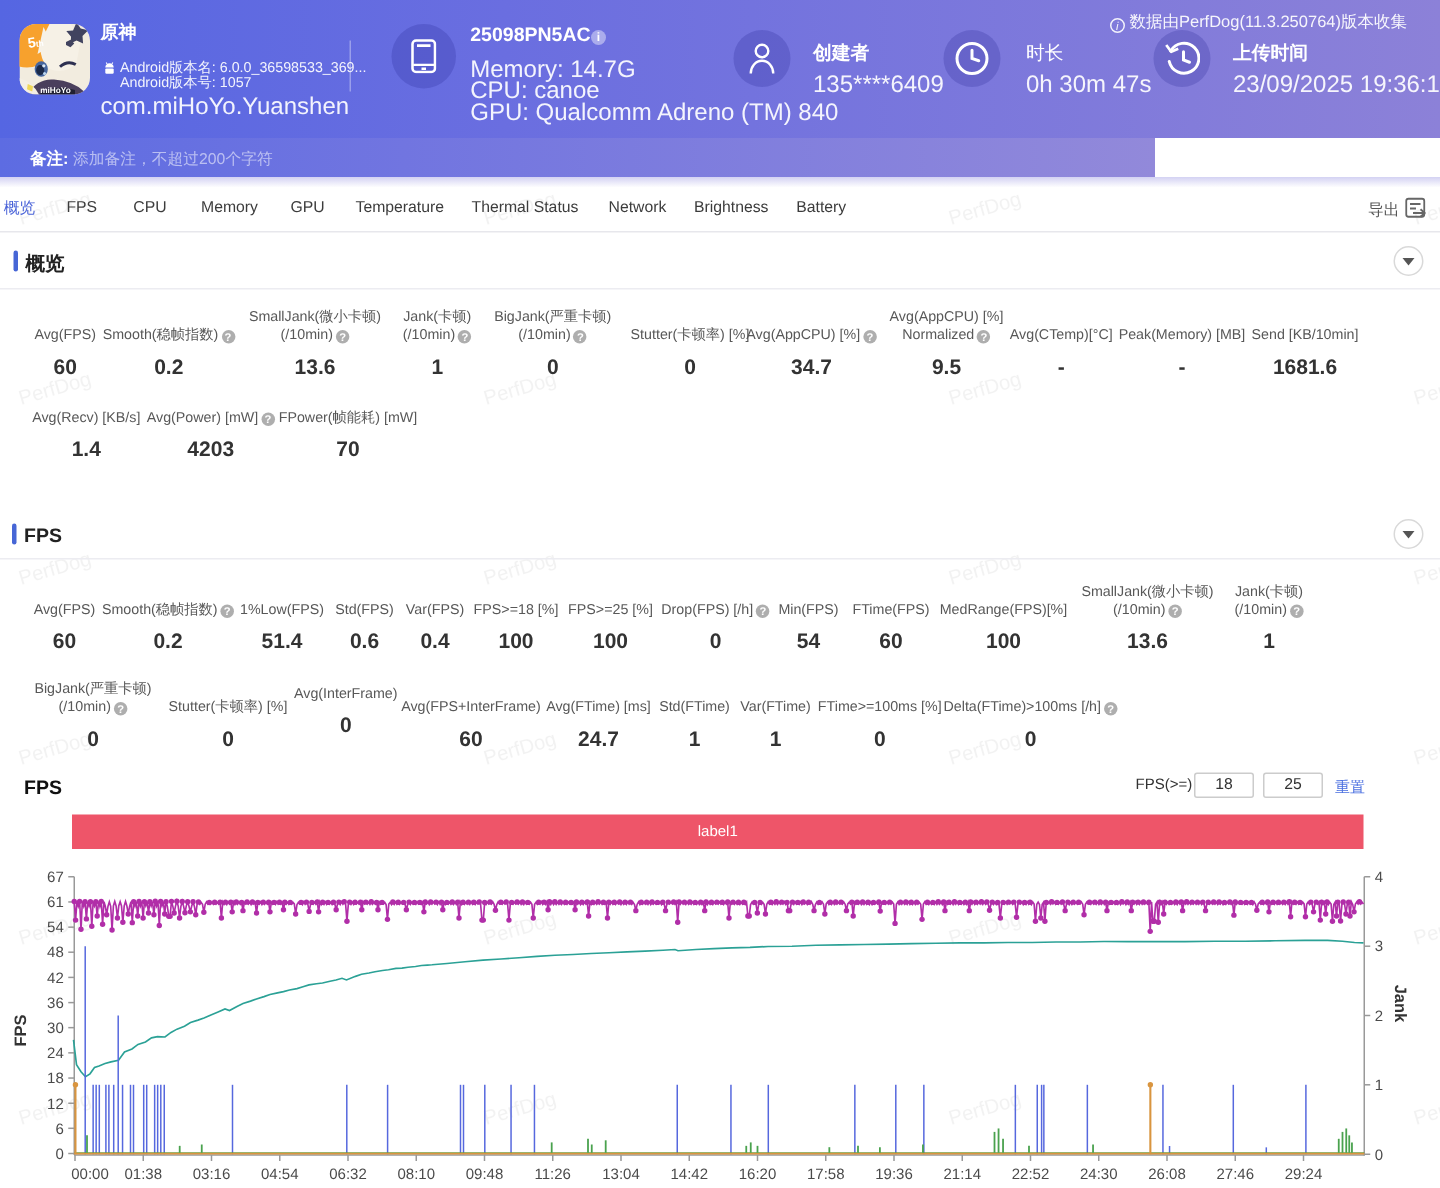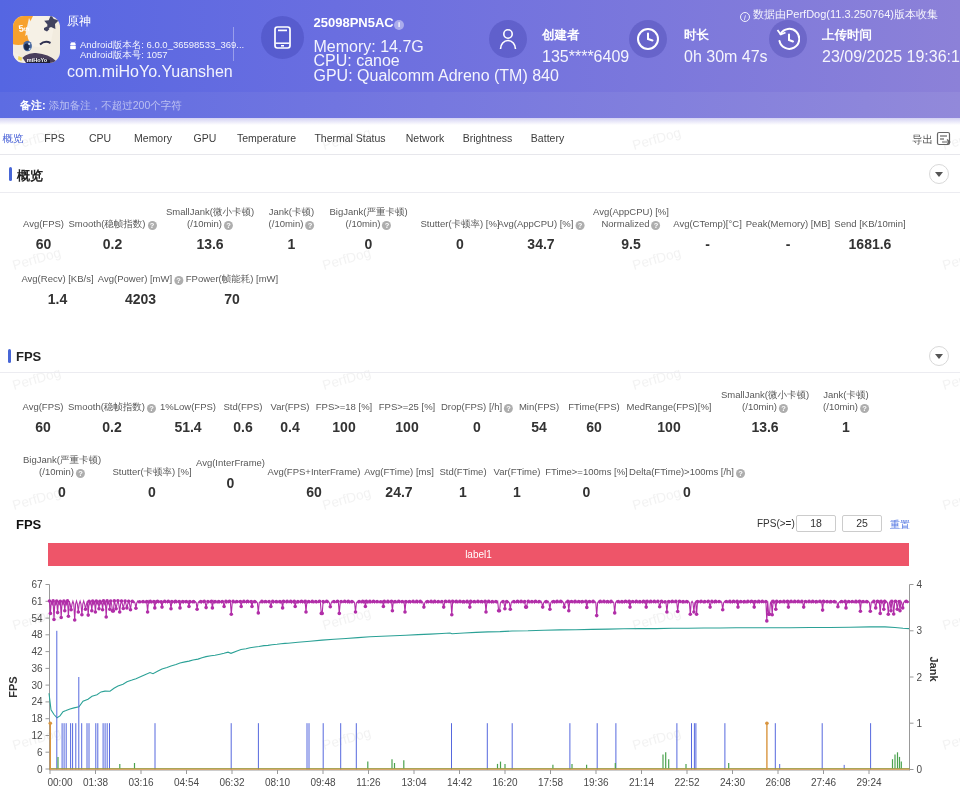--- a/index.html
+++ b/index.html
@@ -1,20 +1,20 @@
 <!DOCTYPE html>
 <html><head><meta charset="utf-8"><style>
 * { margin:0; padding:0; box-sizing:border-box; }
 html,body { width:960px; height:792px; background:#fff; overflow:hidden;
   font-family:"Liberation Sans", sans-serif; position:relative; }
 .abs { position:absolute; }
 
 #hdr { position:absolute; left:0; top:0; width:960px; height:92px;
   background:linear-gradient(90deg,#5566e2 0%,#6a6ee0 35%,#8c81d8 100%); }
-#note { position:absolute; left:0; top:92px; width:960px; height:26px;
+#note { position:absolute; left:0; top:92px; width:770px; height:26px;
   background:linear-gradient(90deg,#5d6ce2 0%,#7175e0 35%,#9289da 100%);text-decoration:underline; }
 #notefade { position:absolute; left:0; top:118px; width:960px; height:7px;
   background:linear-gradient(180deg,rgba(130,125,220,0.35),rgba(255,255,255,0)); }
 .hc { position:absolute; border-radius:50%; background:rgba(30,30,142,0.22); }
 .wt { color:#fff; position:absolute; white-space:nowrap; }
 .wts { color:rgba(255,255,255,0.92); position:absolute; white-space:nowrap; font-size:16px; }
 
 #tabs { position:absolute; left:0; top:125px; width:960px; height:30px;
   border-bottom:1px solid #e7e7ec; background:transparent; }
 .tab { position:absolute; top:7px; font-size:10.5px; color:#3c3c3c; white-space:nowrap; transform:translateX(-50%); }
@@ -74,21 +74,21 @@
       <path d="M27 28.5 q5 -4.5 10.5 -1.5" stroke="#2e3050" stroke-width="2" fill="none"></path>
       <path d="M20.5 38.5 q3.5 2.5 7.5 0.5" stroke="#a5705c" stroke-width="1.2" fill="none"></path>
       <path d="M5 47 q7 -11 18 -10 q13 1 20 8 l0 2 Z" fill="#4a3f5c"></path>
       <path d="M13 47 q10 -7 24 -3 l0 3 Z" fill="#202032"></path>
       <path d="M0 36 q9 3 13 11 l-15 0 Z" fill="#f4efe4"></path>
       <path d="M5.5 40 l3.5 1.5 l-0.5 3.5 l-3.5 -1.5 Z" fill="#f0d758"></path>
       <text x="24" y="45.8" font-size="5.5" fill="#fff" text-anchor="middle" font-weight="bold">miHoYo</text>
       <text x="6" y="16" font-size="9.5" fill="#fff" font-weight="bold" transform="rotate(-8 6 16)">5<tspan font-size="5.5">th</tspan></text>
     </g>
   </svg>
-  <div class="wt" style="left:67px;top:13px;font-size:12px;font-weight:normal">原神</div>
+  <div class="wt" style="left:67px;top:13px;font-size:12px;font-weight:bold">原神</div>
   <svg class="abs" style="left:68px;top:41px" width="10" height="10" viewBox="0 0 10 10">
     <path d="M2.2 4 a2.8 2.8 0 0 1 5.6 0 Z" fill="#fff"></path>
     <rect x="2.2" y="4.6" width="5.6" height="3.6" rx="0.8" fill="#fff"></rect>
     <line x1="3.4" y1="1.6" x2="2.8" y2="0.7" stroke="#fff" stroke-width="0.7"></line>
     <line x1="6.6" y1="1.6" x2="7.2" y2="0.7" stroke="#fff" stroke-width="0.7"></line>
   </svg>
   <div class="wts" style="left:80px;top:38.5px;font-size:9.5px">Android版本名: 6.0.0_36598533_369...</div>
   <div class="wts" style="left:80px;top:49px;font-size:9.5px">Android版本号: 1057</div>
   <div class="wts" style="left:67px;top:63px">com.miHoYo.Yuanshen</div>
   <div class="abs" style="left:233px;top:27px;width:1px;height:34px;background:rgba(255,255,255,0.35)"></div>
@@ -112,21 +112,21 @@
     <path d="M2.5 22 a7.5 8.5 0 0 1 15 0" fill="none" stroke="#fff" stroke-width="1.6"></path>
   </svg>
   <div class="wt" style="left:542px;top:27px;font-size:12.5px;font-weight:bold">创建者</div>
   <div class="wts" style="left:542px;top:48px">135****6409</div>
 
   <div class="hc" style="left:629px;top:20px;width:38px;height:38px"></div>
   <svg class="abs" style="left:636px;top:27px" width="24" height="24" viewBox="0 0 24 24">
     <circle cx="12" cy="12" r="10" fill="none" stroke="#fff" stroke-width="2"></circle>
     <path d="M12 6.5 L12 12 L16.5 13.5" fill="none" stroke="#fff" stroke-width="2" stroke-linecap="round"></path>
   </svg>
-  <div class="wt" style="left:684px;top:27px;font-size:12.5px;font-weight:bold">时长</div>
+  <div class="wt" style="left:684px;top:27px;font-size:12.5px;font-weight:normal">时长</div>
   <div class="wts" style="left:684px;top:48px">0h 30m 47s</div>
 
   <div class="hc" style="left:769px;top:20px;width:38px;height:38px"></div>
   <svg class="abs" style="left:776px;top:27px" width="24" height="24" viewBox="0 0 24 24">
     <path d="M4.5 7 A10 10 0 1 1 3.5 14" fill="none" stroke="#fff" stroke-width="2" stroke-linecap="round"></path>
     <path d="M1.5 3 L4.8 7.5 L9.5 5.5" fill="none" stroke="#fff" stroke-width="1.8" stroke-linejoin="round"></path>
     <path d="M13 7.5 L13 13 L17 14.5" fill="none" stroke="#fff" stroke-width="2" stroke-linecap="round"></path>
   </svg>
   <div class="wt" style="left:822px;top:27px;font-size:12.5px;font-weight:bold">上传时间</div>
   <div class="wts" style="left:822px;top:48px">23/09/2025 19:36:12</div>

